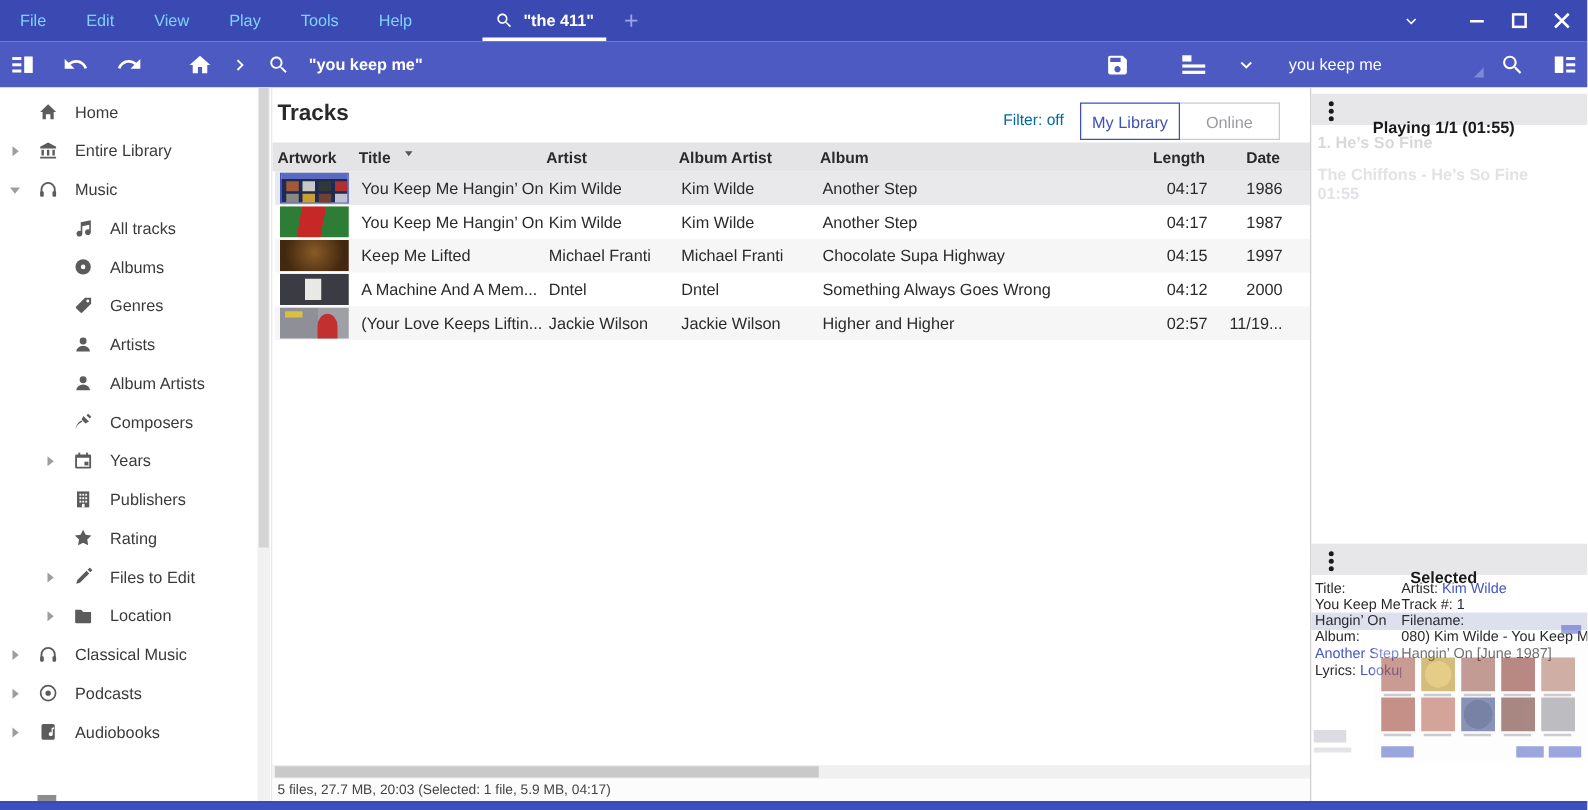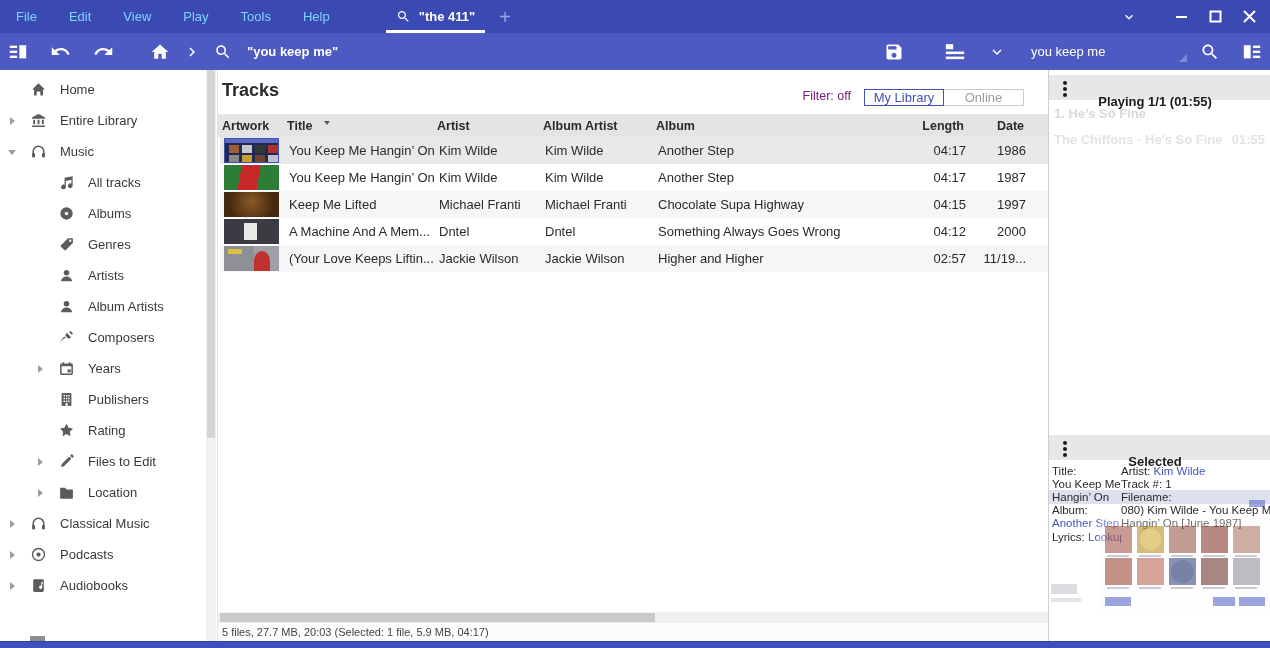--- a/index.html
+++ b/index.html
@@ -42,22 +42,22 @@
   .s-item.lvl1 .s-icon { margin-left:11px; }
   .s-icon { width:18px; height:18px; flex:0 0 18px; display:flex; align-items:center; justify-content:center; }
   .s-label { margin-left:13px; font-size:13px; color:#3a3a3a; white-space:nowrap; }
   .side-scroll { position:absolute; right:1px; top:0; width:10px; height:571px; background:#f1f1f1; }
   .side-thumb { position:absolute; left:1px; top:0; width:8px; height:368px; background:#d4d4d4; }
   .s-partial { position:absolute; left:30px; top:566px; width:15px; height:5px; background:#8d8d8d; }
 
   
   .main { position:relative; width:830px; height:571px; background:#fff; }
   .main-title { position:absolute; left:4px; top:10px; font-size:18px; font-weight:bold; color:#2a2a2a; }
-  .filter-label { position:absolute; right:197px; top:19px; font-size:12.5px; color:#701a75; }
-  .view-tabs { position:absolute; right:24px; top:12px; display:flex; height:30px;align-items:center; }
+  .filter-label { position:absolute; right:197px; top:19px; font-size:12.5px; color:#0369a1; }
+  .view-tabs { position:absolute; right:24px; top:12px; display:flex; height:30px; }
   .vtab { width:80px; display:flex; align-items:center; justify-content:center; font-size:13px; }
   .vtab.active { border:1px solid #3f51b5; color:#3f51b5; }
   .vtab.inactive { border:1px solid #c9c9d2; border-left:none; color:#9a9aa2; }
   .grid-cols { display:grid; grid-template-columns:67px 150px 106px 113px 252px 62px 60px; }
   .t-head { position:absolute; left:0; top:44px; width:830px; height:23px; background:#e4e4e6; align-items:center; font-size:12.5px; font-weight:bold; color:#2a2a2a; }
   .t-head > div { padding-left:2px; white-space:nowrap; }
   .t-head .col-art { padding-left:4px; }
   .t-head .num { text-align:right; padding-right:4px; }
   .th-title { display:flex; align-items:flex-start; gap:12px; }
   .sort-chev { width:0; height:0; border-top:4px solid #555; border-left:3.5px solid transparent; border-right:3.5px solid transparent; margin-top:2px; }
@@ -83,21 +83,21 @@
   .statusbar span { position:absolute; left:4px; top:3px; font-size:11px; color:#444; }
 
   
   .rightpanel { position:relative; width:222px; height:571px; background:#fff; border-left:1px solid #cfcfcf; overflow:hidden; }
   .panel-head { position:absolute; left:0; width:222px; height:25px; background:#e7e7e9; display:flex; align-items:center; }
   .panel-head .dots { margin-left:14px; }
   .dots { width:4px; height:4px; background:#1a1a1a; border-radius:50%; box-shadow:0 6px #1a1a1a, 0 12px #1a1a1a; margin-top:-10px; }
   .panel-head .ph-label { flex:1; text-align:center; font-size:13px; font-weight:bold; color:#1a1a1a; margin-left:-28px;margin-top:28px; }
   .play-head { top:5px; }
   .ghost1 { position:absolute; left:5px; top:36px; font-size:13px; font-weight:bold; color:#d7d9dc; }
-  .ghost2 { position:absolute; left:5px; top:62px; right:5px; display:flex; justify-content:space-between; font-size:13px; font-weight:bold; color:#e1e3e6; }
+  .ghost2 { position:absolute; left:5px; top:62px; right:5px; display:flex; justify-content:space-between; font-size:13px; font-weight:bold; color:#e1e3e6;flex-direction:column; }
   .sel-head { top:365px; }
   .sel-info { position:absolute; left:0; top:394px; width:222px; font-size:11.5px; color:#2a2a2a; }
   .si-row { display:flex; height:13.2px; align-items:center; }
   .si-row.hl { background:#dde1ee; }
   .si-left { width:72px; padding-left:3px; white-space:nowrap; overflow:hidden; flex:0 0 72px; }
   .si-right { flex:1; white-space:nowrap; overflow:hidden; }
   .blue { color:#4456c0; }
   
   .ghost-win { position:absolute; left:50px; top:448px; width:172px; height:92px; background:rgba(250,250,252,.55); opacity:.6; }
   .g-grid { position:absolute; left:6px; top:8px; display:grid; grid-template-columns:repeat(5,27px); grid-auto-rows:27px; gap:5px; }

